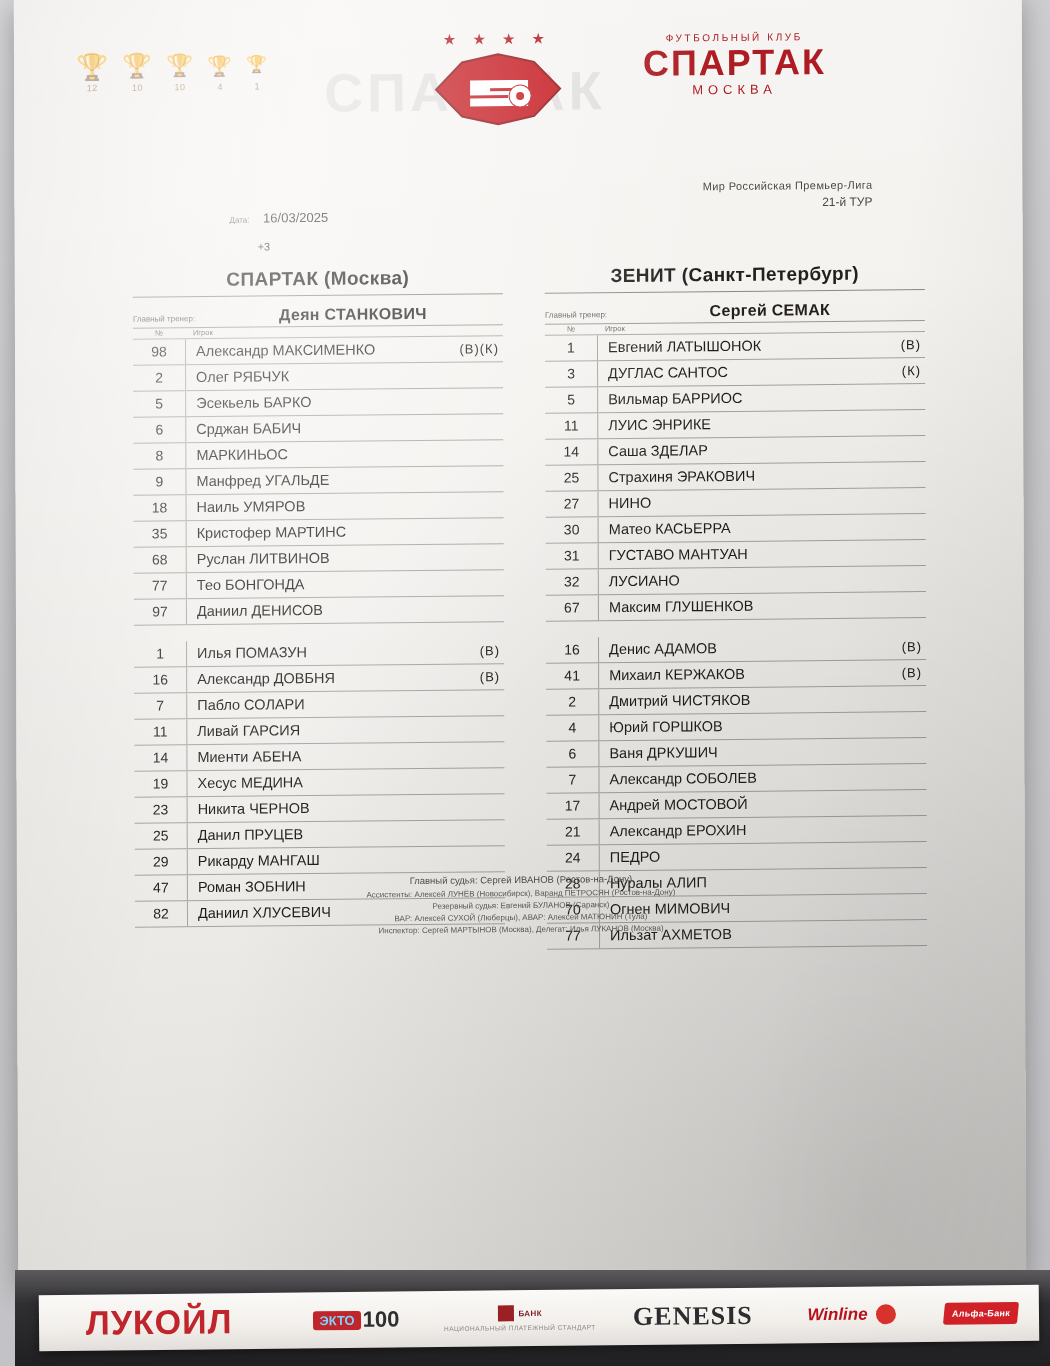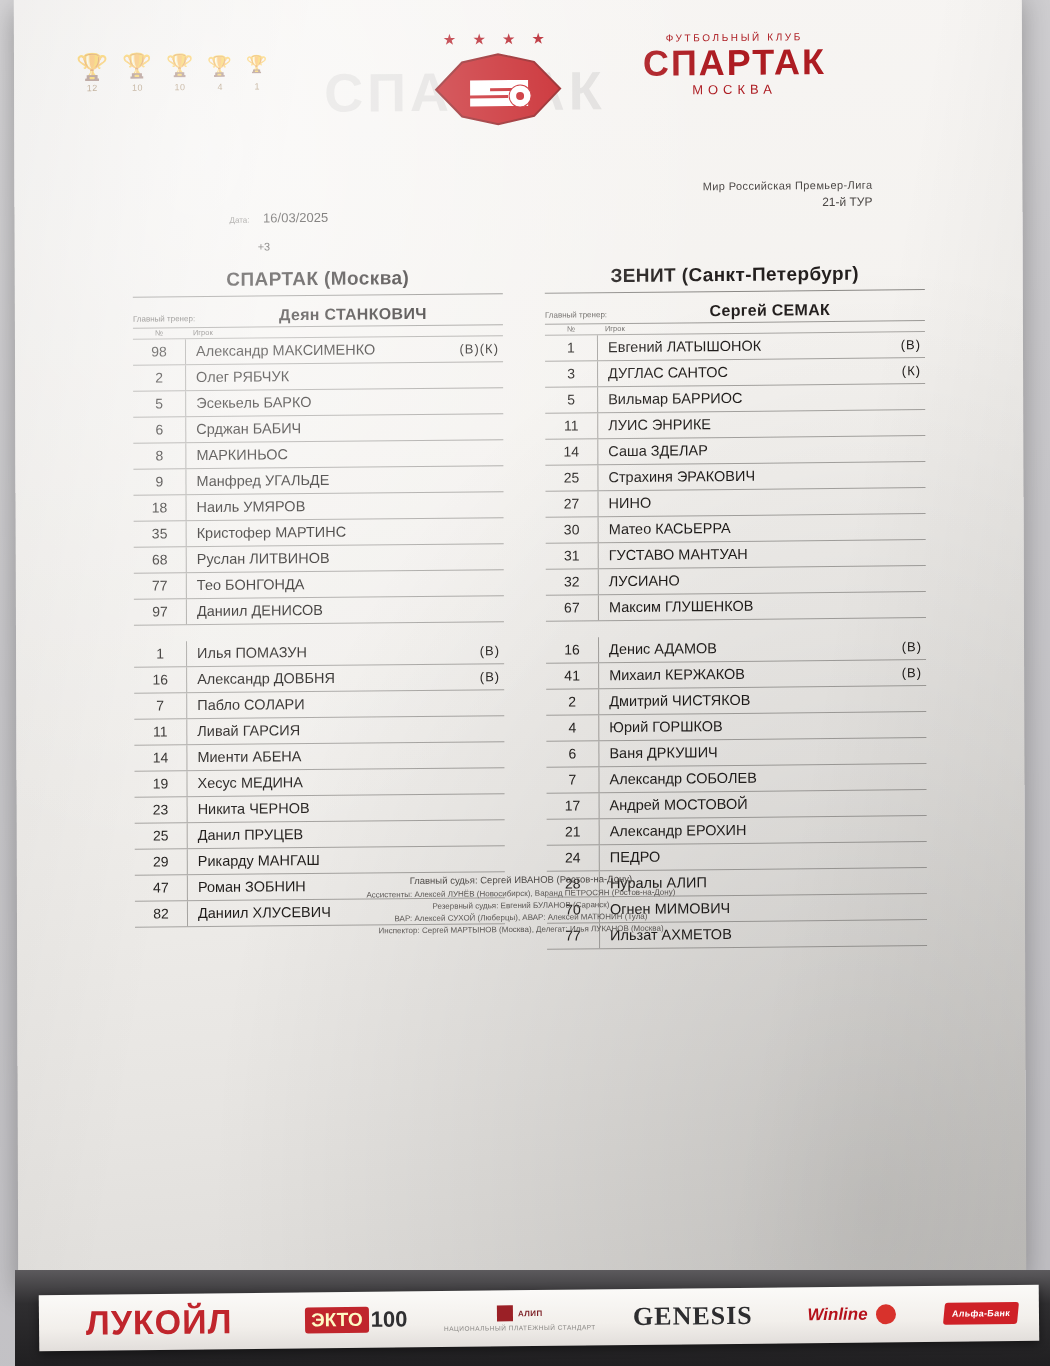--- a/index.html
+++ b/index.html
@@ -258,22 +258,22 @@
   .sp-lukoil {
     width: 250px;
     color: #c0252c;
     font-size: 34px;
     font-weight: bold;
     letter-spacing: 1px;
   }
   .sp-ekto { width: 160px; gap: 2px; }
   .ekto-badge {
     background: #c0252c;
-    color: #fef9c3;
-    font-size: 19px;
+    color: #7dd3fc;
+    font-size: 13px;
     font-weight: bold;
     padding: 2px 6px;
     border-radius: 3px;
   }
   .ekto-100 { font-size: 22px; font-weight: bold; color: #2f2f31; }
   .sp-bank { width: 180px; flex-direction: column; gap: 3px; }
   .bank-mark {
     display: flex; align-items: center; gap: 5px;
     font-size: 8px; color: #7b1c22; font-weight: bold; letter-spacing: .4px;
   }
@@ -630,21 +630,21 @@
   <div id="sponsors">
     <div class="board">
       <div class="sp sp-lukoil">ЛУКОЙЛ</div>
       <div class="sp sp-ekto">
         <span class="ekto-badge">ЭКТО</span>
         <span class="ekto-100">100</span>
       </div>
       <div class="sp sp-bank">
         <span class="bank-mark">
           <span class="bank-sq"></span>
-          <span>АЛИП</span>
+          <span>БАНК</span>
         </span>
         <span class="bank-sub">НАЦИОНАЛЬНЫЙ ПЛАТЕЖНЫЙ СТАНДАРТ</span>
       </div>
       <div class="sp sp-genesis">GENESIS</div>
       <div class="sp sp-winline">
         <span class="winline-txt">Winline</span>
         <span class="winline-dot"></span>
       </div>
       <div class="sp sp-alfa">
         <span class="alfa-box">Альфа-Банк</span>

